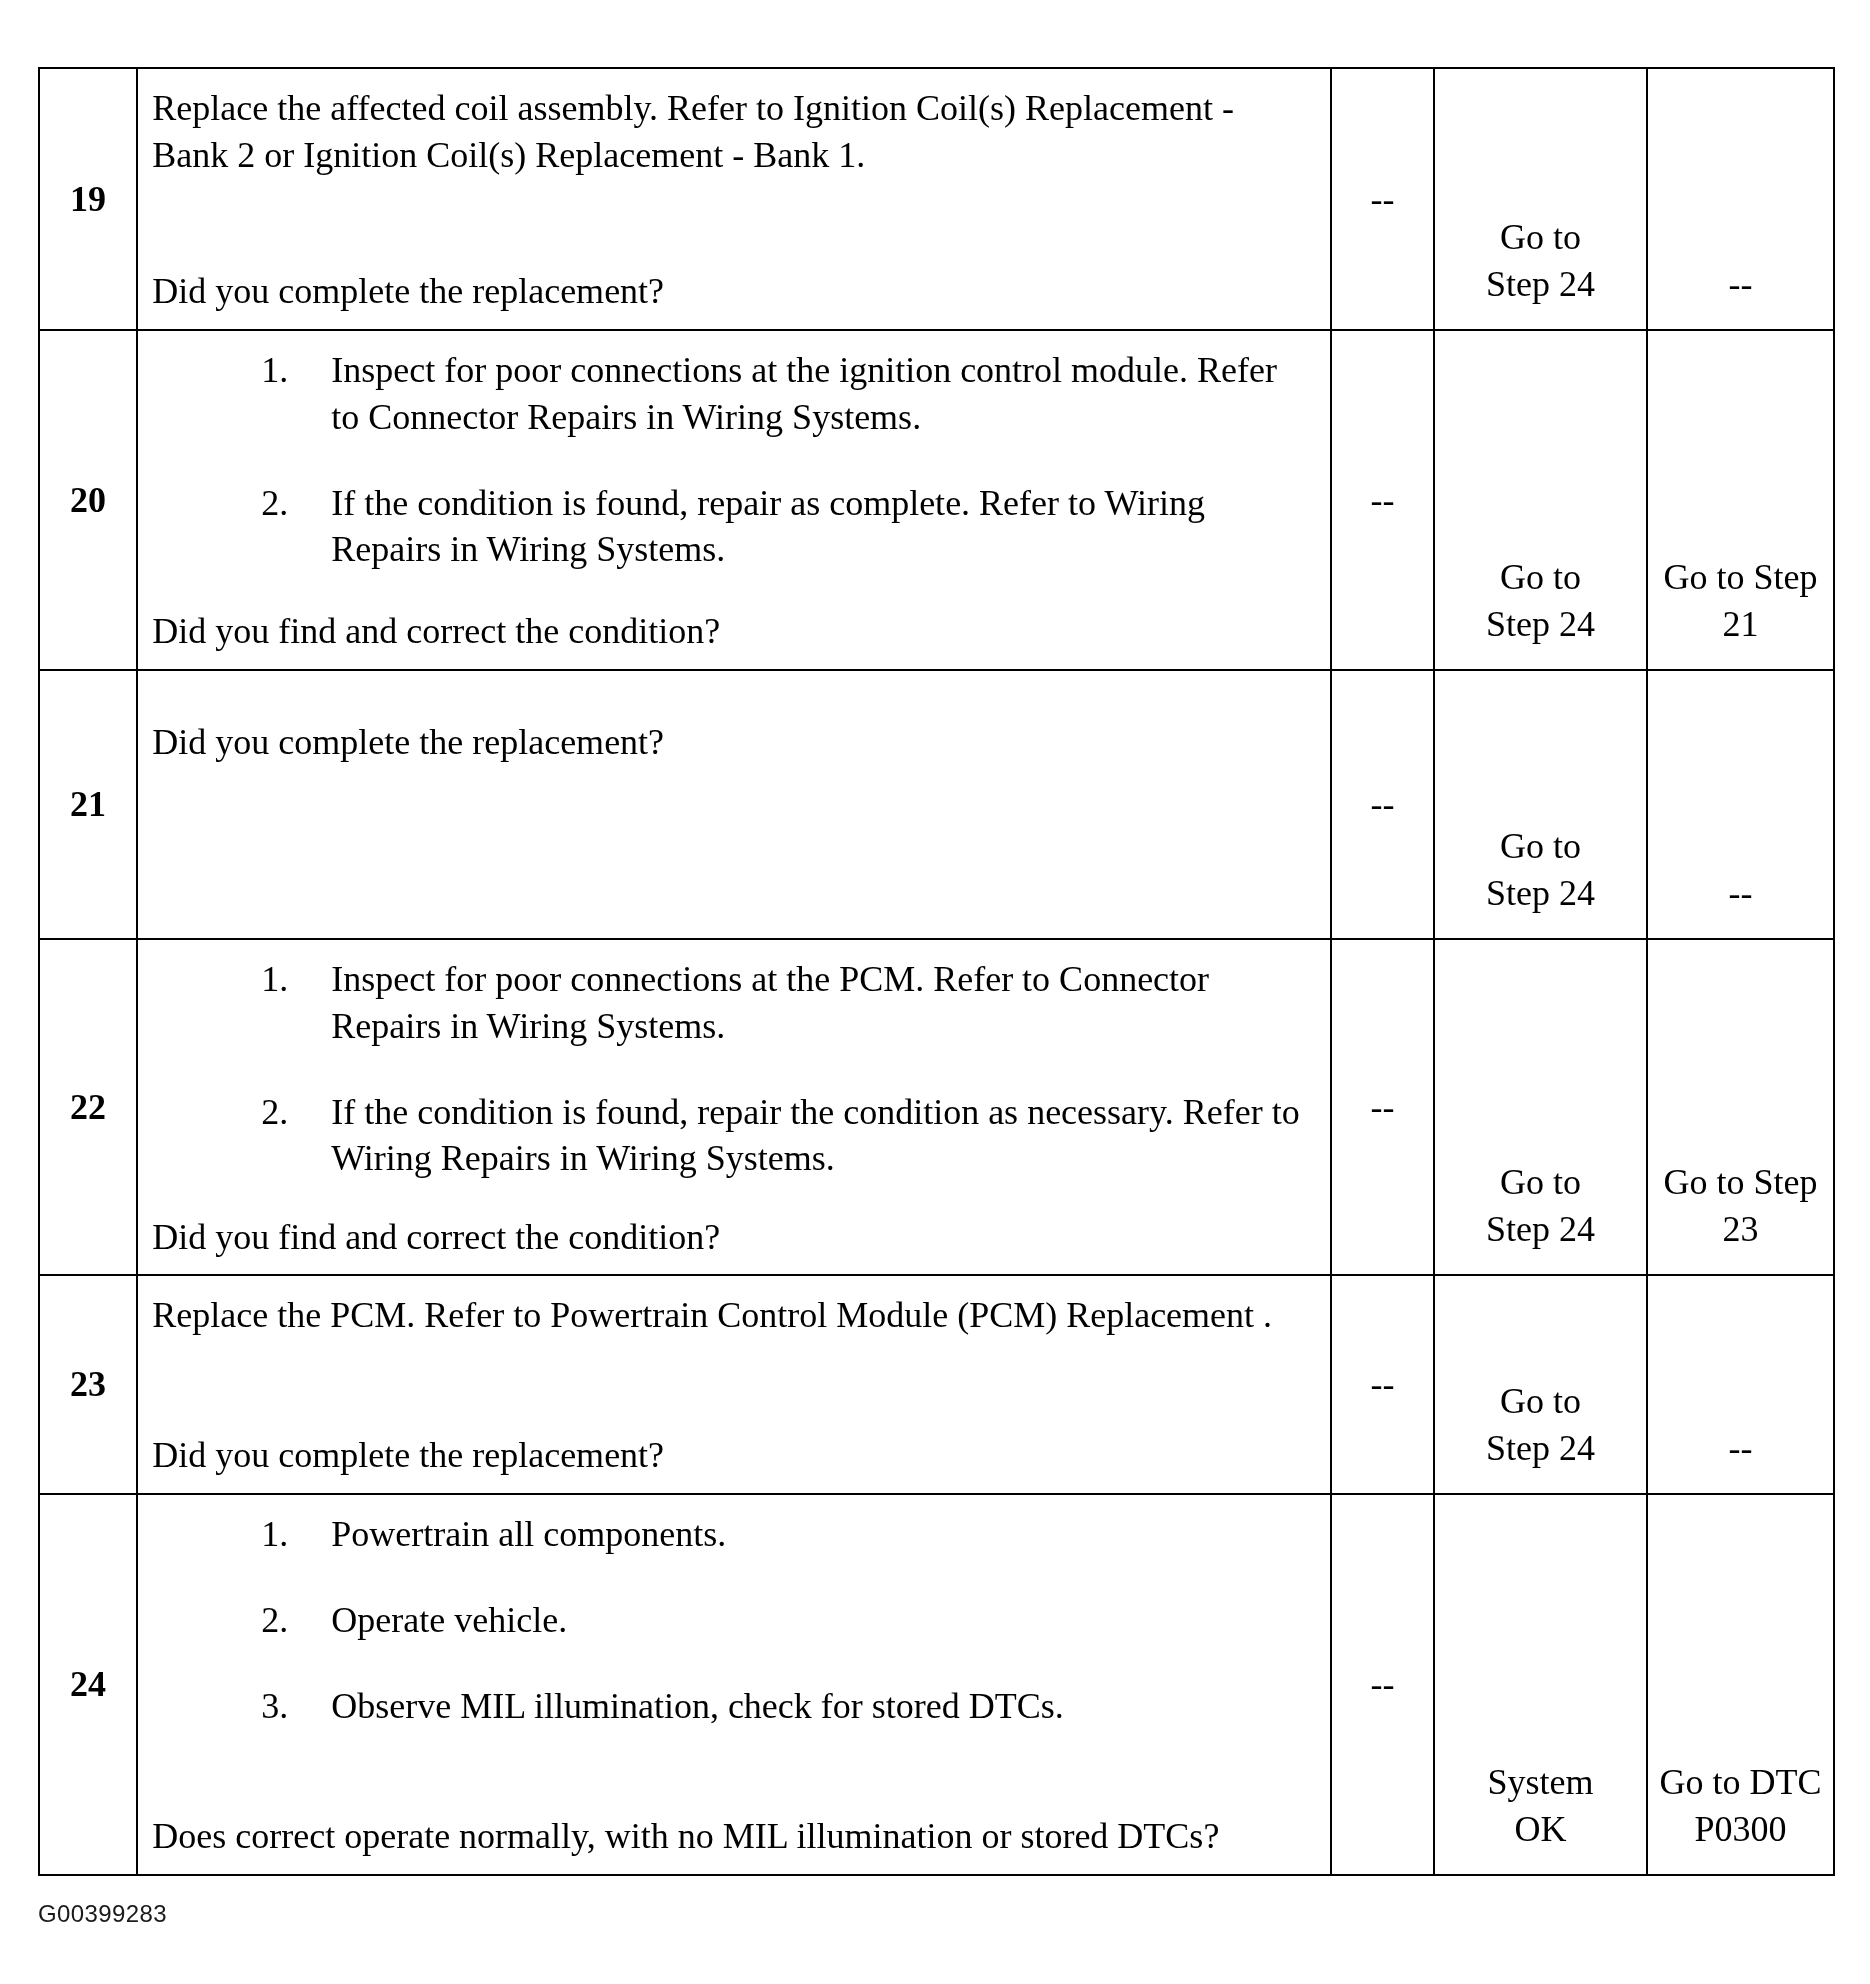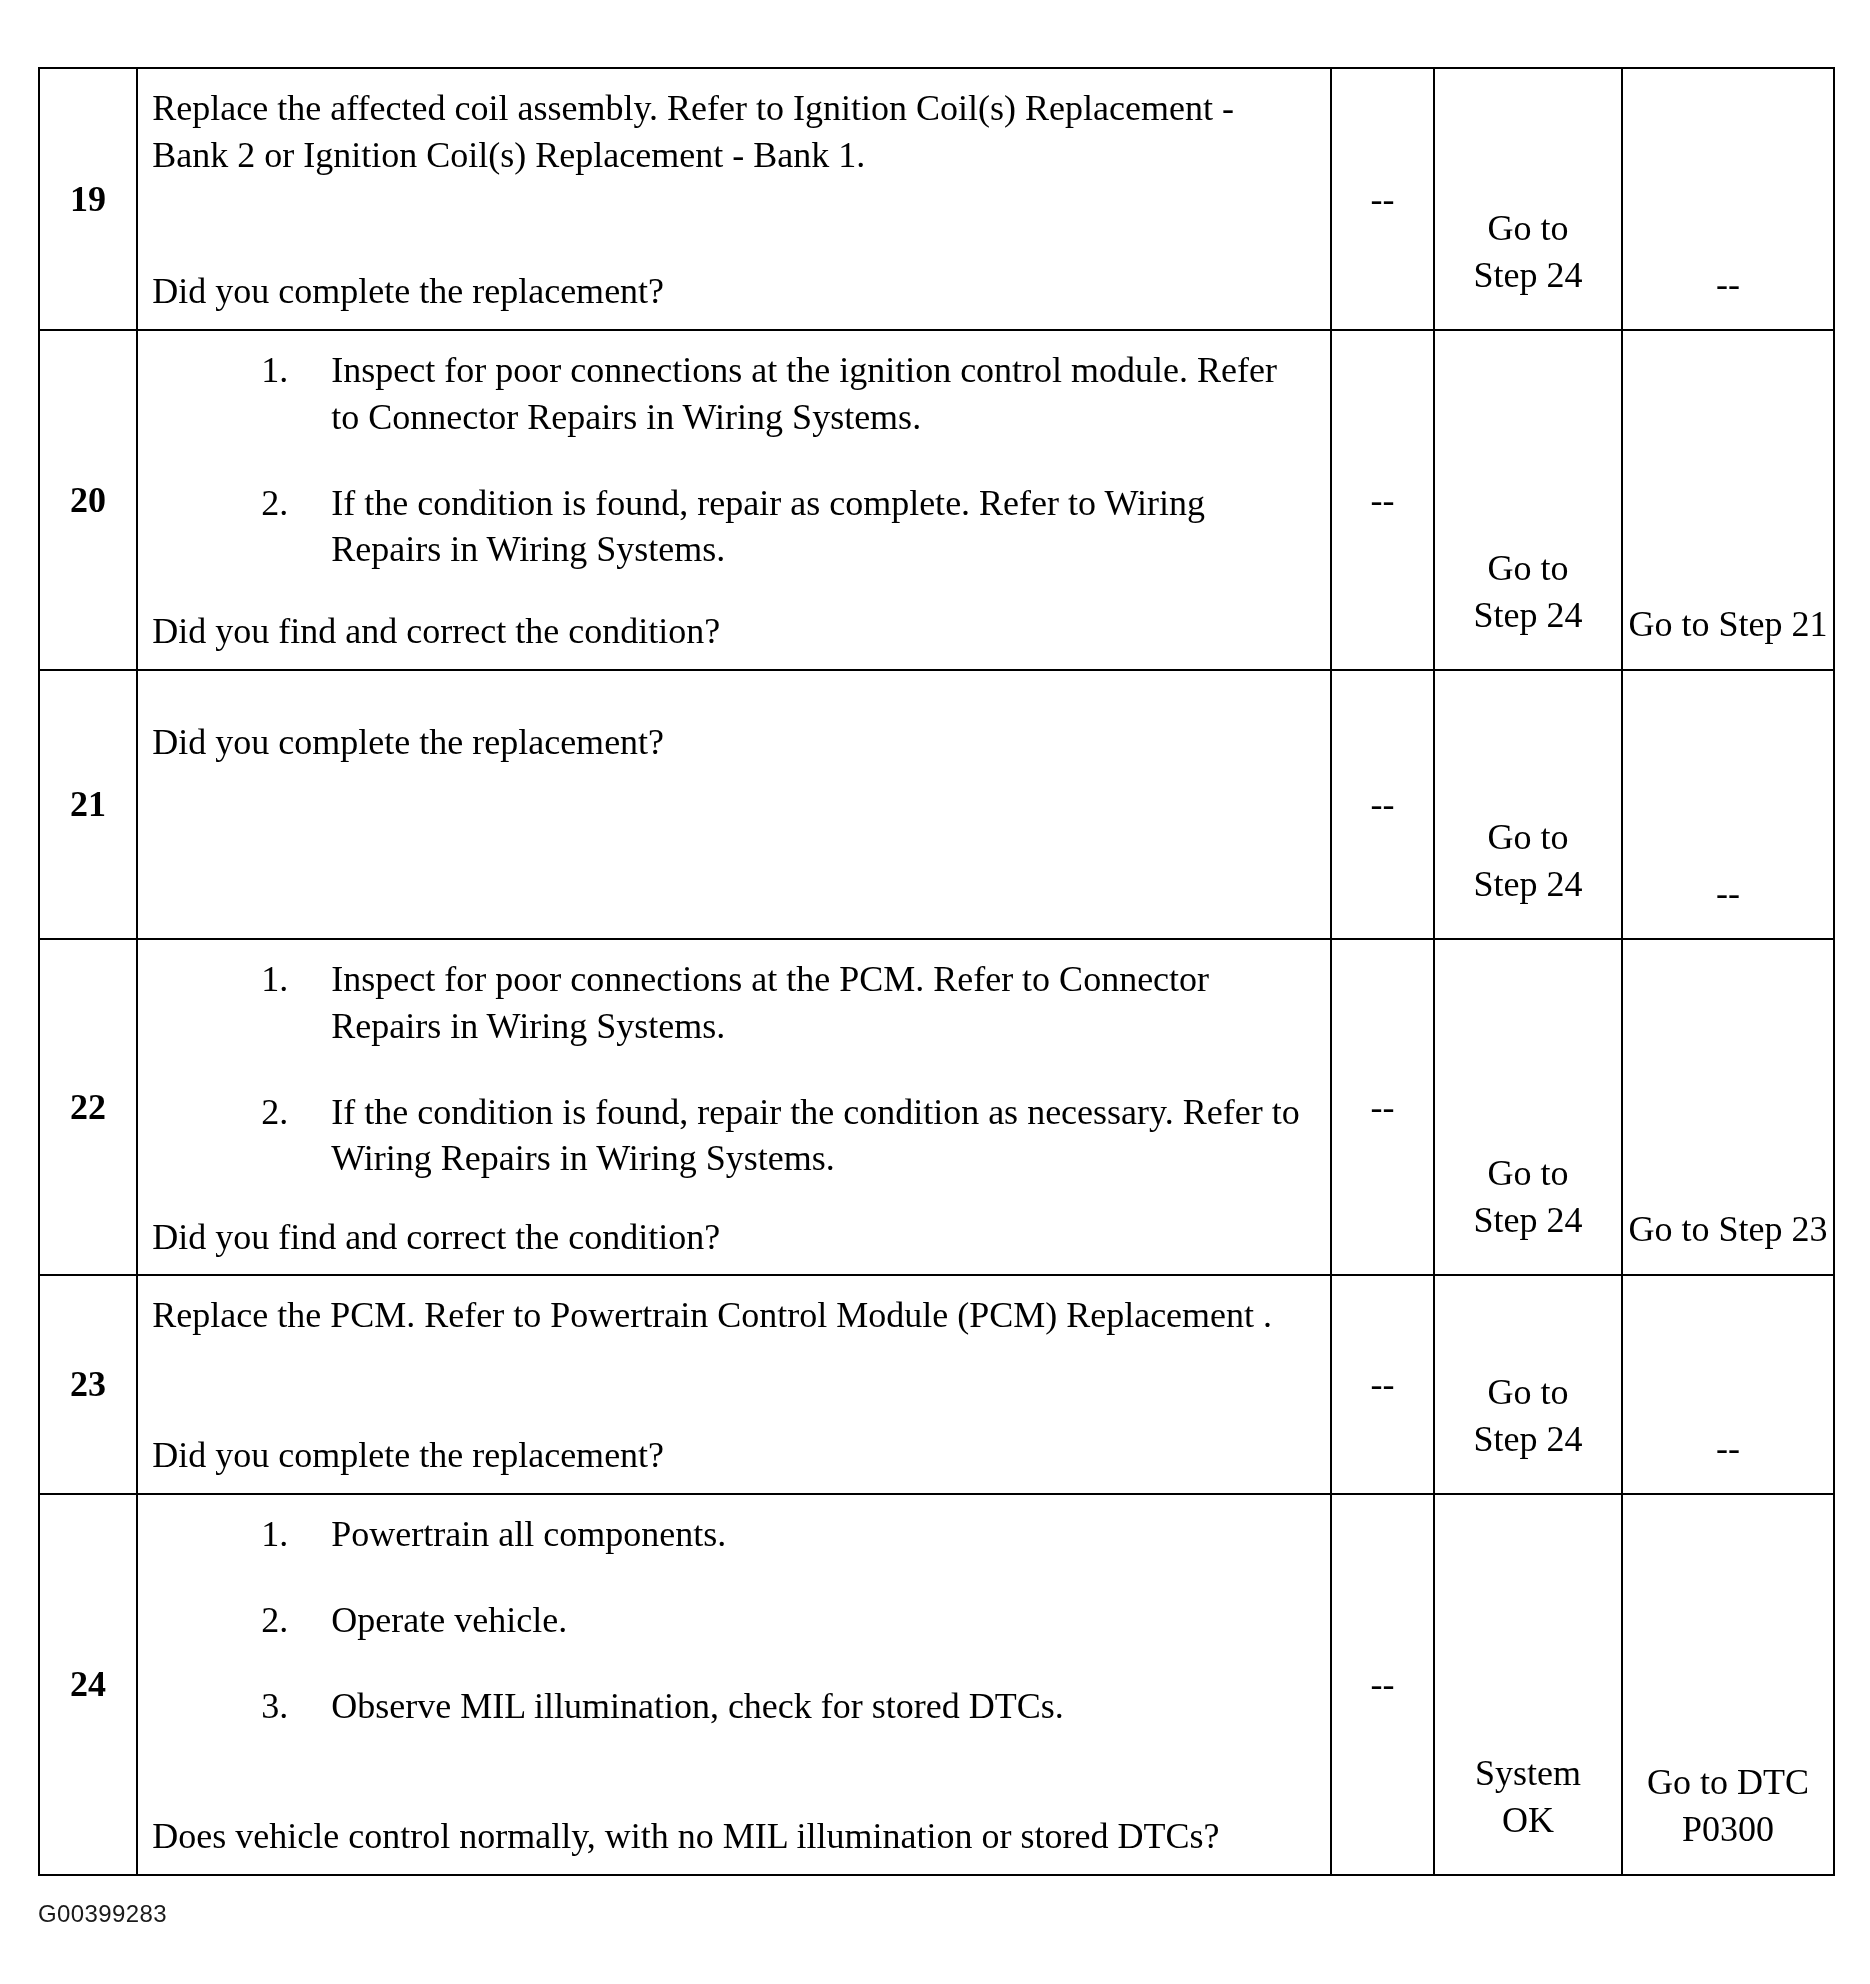--- a/index.html
+++ b/index.html
@@ -28,23 +28,23 @@
   .action {
     width:1194px; flex:none;
     display:flex; flex-direction:column; justify-content:space-between;
     padding:16px 23px 14.3px 14.3px;
   }
   .value {
     width:103px; flex:none;
     display:flex; align-items:center; justify-content:center;
   }
   .yes {
-    width:188px; flex:none;
+    width:213px; flex:none;
     display:flex; align-items:flex-end; justify-content:center;
-    text-align:center; white-space:pre-line; padding-bottom:30px;
+    text-align:center; white-space:pre-line; padding-bottom:21px;
   }
   .no {
     flex:1;
     display:flex; align-items:flex-end; justify-content:center;
     text-align:center; padding-bottom:21.5px;
   }
 
   .list { display:flex; flex-direction:column; }
   .list-item { display:flex; padding-left:109px; }
   .list-item + .list-item { margin-top:39px; }
@@ -153,21 +153,21 @@
           </div>
           <div class="list-item">
             <span class="num">2.</span>
             <span class="txt">Operate vehicle.</span>
           </div>
           <div class="list-item">
             <span class="num">3.</span>
             <span class="txt">Observe MIL illumination, check for stored DTCs.</span>
           </div>
         </div>
-        <div class="question">Does vehicle control normally, with no MIL illumination or stored DTCs?</div>
+        <div class="question">Does correct operate normally, with no MIL illumination or stored DTCs?</div>
       </div>
       <div class="cell value">--</div>
       <div class="cell yes">System
 OK</div>
       <div class="cell no">Go to DTC P0300</div>
     </div>
 
   </div>
 
   <div class="figure-id">G00399283</div>

